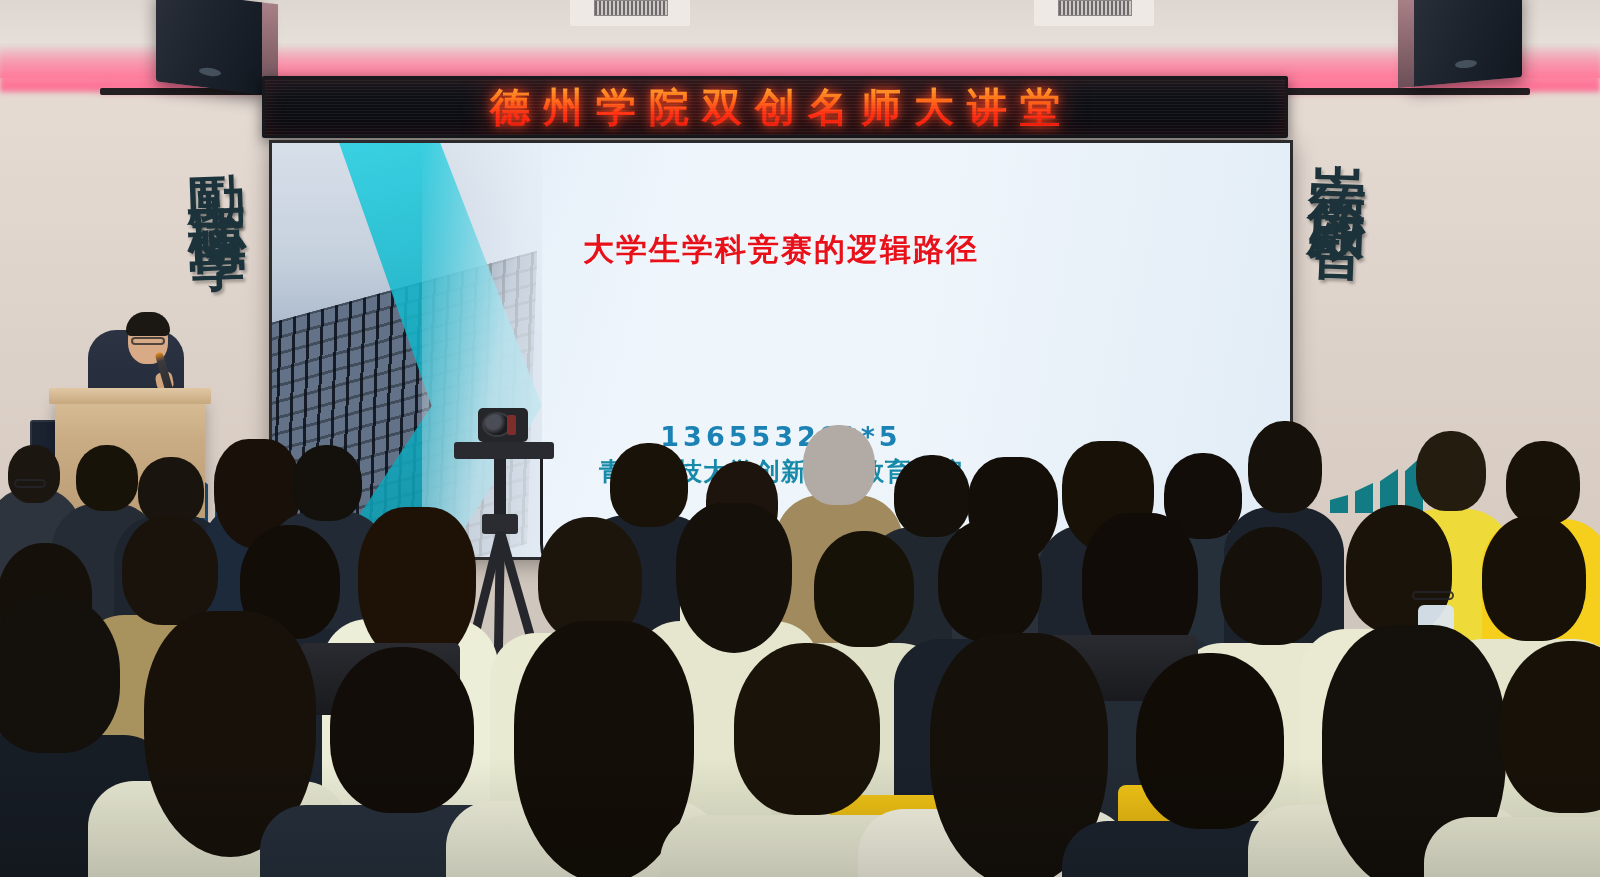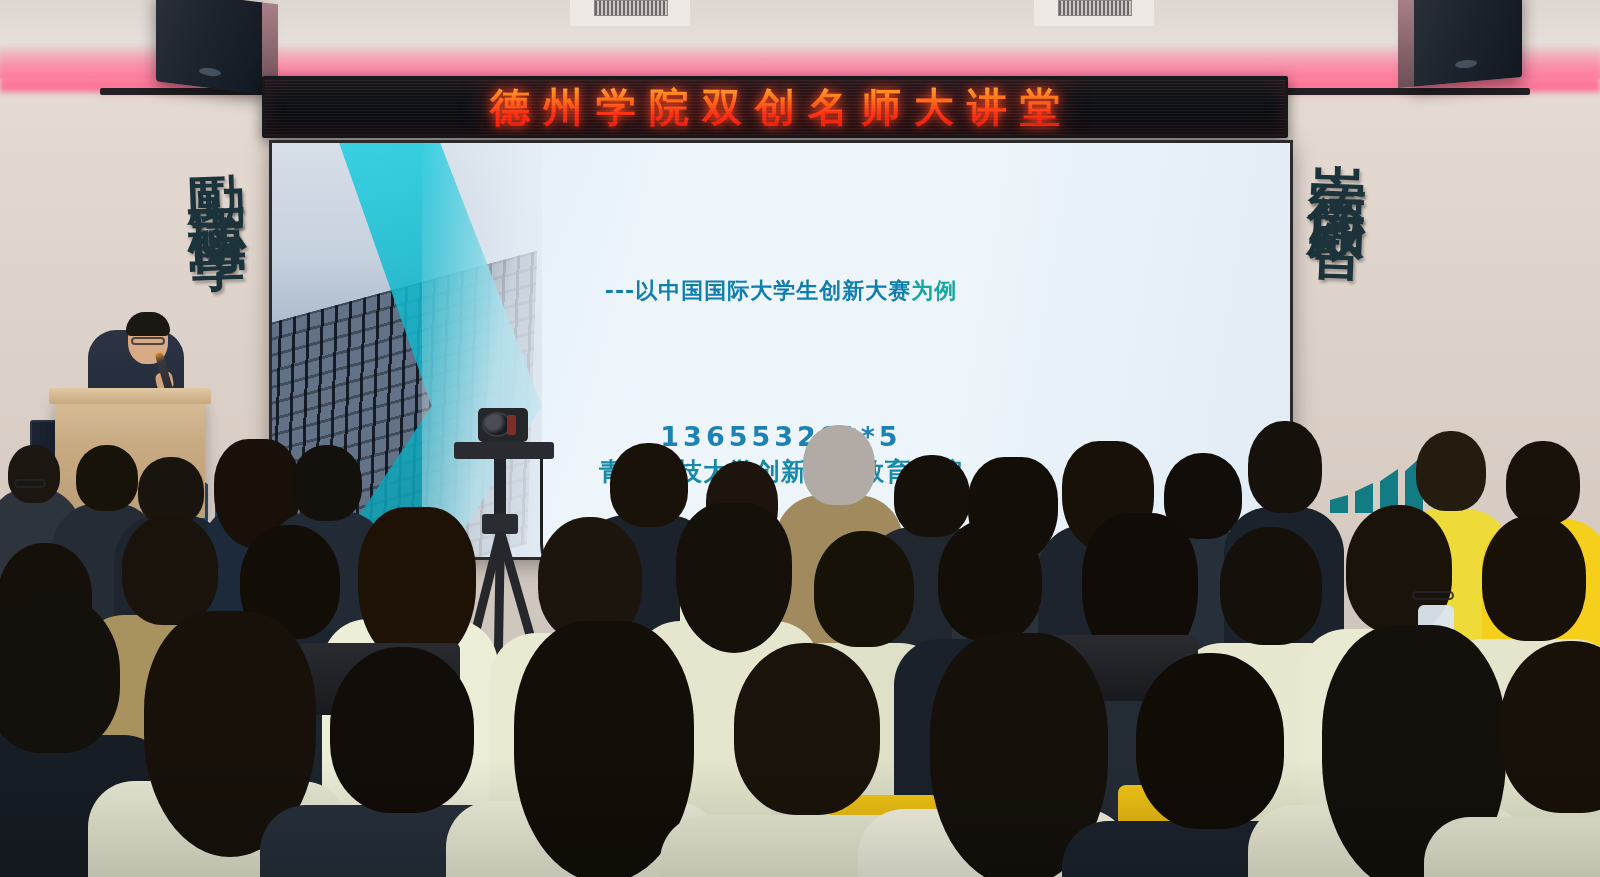--- a/index.html
+++ b/index.html
@@ -316,23 +316,21 @@
 
   <div id="screen-frame">
     <div id="slide">
       <div id="slide-photo">
         <div class="sky"></div>
         <div class="bldg"></div>
       </div>
       <div id="slide-chevron"></div>
       <div id="slide-mask"></div>
 
-      <div class="slide-title" id="slide-title-sub">
-        <span>---以中国国际大学生创新大赛</span><span class="accent">为例</span>
-      </div>
+      <div class="slide-title" id="slide-title-main">大学生学科竞赛的逻辑路径</div>
       <div class="slide-title" id="slide-phone">13655329**5</div>
       <div class="slide-title" id="slide-org">青岛科技大学创新创业教育学院</div>
     </div>
   </div>
 
   <div class="tri-group" id="tri-left">
     <div class="tri" style="height:52px"></div>
     <div class="tri" style="height:40px"></div>
     <div class="tri" style="height:30px"></div>
     <div class="tri" style="height:20px"></div>

